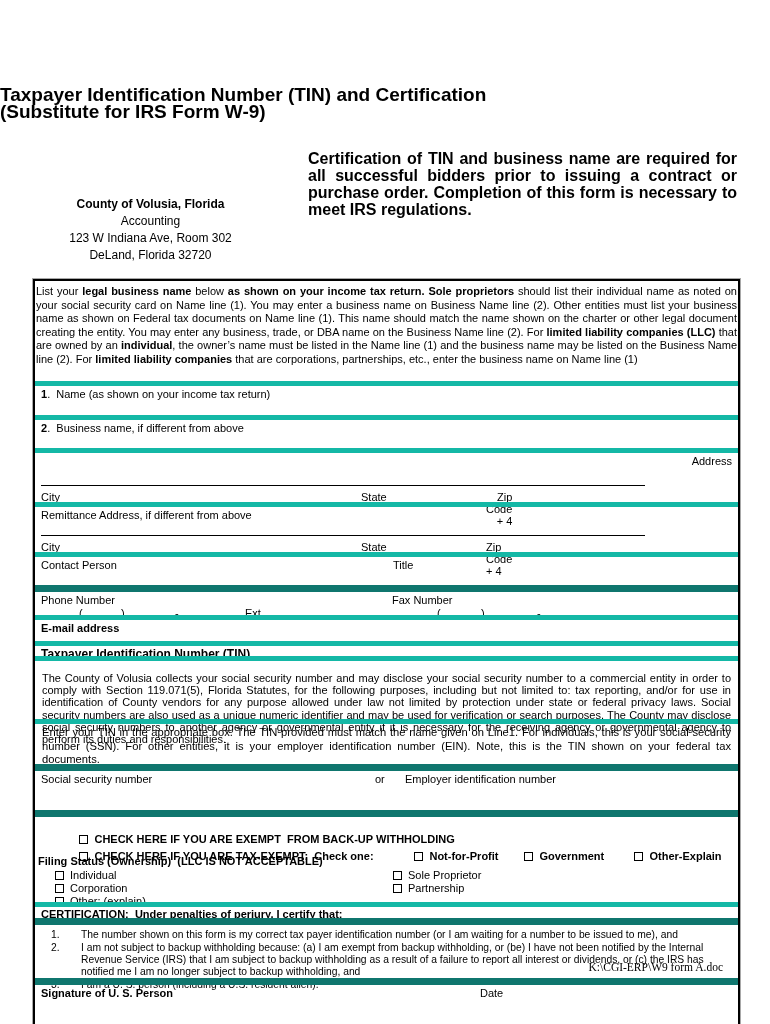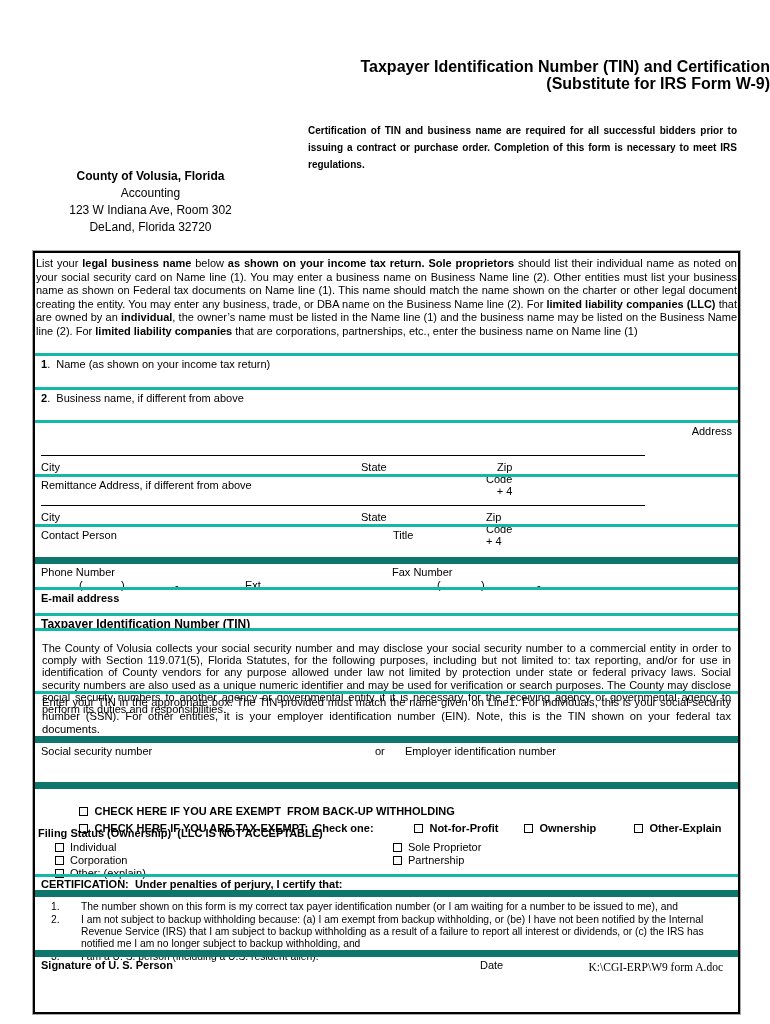--- a/index.html
+++ b/index.html
@@ -2,31 +2,31 @@
 <html><head>
 <meta charset="utf-8">
 <style>
   * { margin:0; padding:0; box-sizing:border-box; }
   html,body { background:#ffffff; }
   body {
     width:770px; height:1024px; margin:0 auto; position:relative;
     font-family:"Liberation Sans", sans-serif; color:#000;
     overflow:hidden;
   }
-  .title-block { margin-top:58px; text-align:right; font-weight:bold; font-size:16px; line-height:17px; }
+  .title-block { margin-top:86px; text-align:left; font-weight:bold; font-size:19px; line-height:17px; }
   .header-cols { display:flex; margin:30px 33px 0 33px; }
   .agency { width:235px; text-align:center; font-size:12px; line-height:17px;margin-top:46px; }
   .agency .agency-name { font-weight:bold; }
-  .notice { flex:1; margin-left:40px; font-weight:bold; font-size:10px; line-height:17px; text-align:justify; }
+  .notice { flex:1; margin-left:40px; font-weight:bold; font-size:16px; line-height:17px; text-align:justify; }
 
   .form-table {
     margin:15px 30px 0 33px; width:707px;
     border:2px solid #000; box-shadow:0 0 0 1px #a8a8a8;
   }
-  .row { position:relative; border-top:3px solid #14b8a6; padding:2px 6px; font-size:11px; }
+  .row { position:relative; border-top:5px solid #14b8a6; padding:2px 6px; font-size:11px; }
   .row:first-child { border-top:none; }
   .row.sep { border-top:7px solid #0f766e; }
   .para { text-align:justify; line-height:13.6px; padding:4px 1px; }
   .pre { white-space:pre-wrap; }
   .abs { position:absolute; top:2px; }
   .fill-line { border-bottom:1px solid #000; height:1px; }
 
   .r-intro { height:100px; }
   .r-name { height:34px; }
   .r-business { height:33px; }
@@ -154,21 +154,21 @@
       <span class="check-line" style="top:4px">
         <span class="cb"></span><span class="pre">CHECK HERE IF YOU ARE EXEMPT  FROM BACK-UP WITHHOLDING</span>
       </span>
       <span class="check-line" style="top:21px">
         <span class="cb"></span><span class="pre">CHECK HERE IF YOU ARE TAX-EXEMPT;  Check one:</span>
       </span>
       <span class="opt" style="left:355px;top:21px">
         <span class="cb"></span><span>Not-for-Profit</span>
       </span>
       <span class="opt" style="left:465px;top:21px">
-        <span class="cb"></span><span>Ownership</span>
+        <span class="cb"></span><span>Government</span>
       </span>
       <span class="opt" style="left:575px;top:21px">
         <span class="cb"></span><span>Other-Explain</span>
       </span>
       <span class="fs-heading">Filing Status (Ownership)  (LLC IS NOT ACCEPTABLE)</span>
       <span class="fopt" style="left:20px;top:52px">
         <span class="cb"></span><span>Individual</span>
       </span>
       <span class="fopt" style="left:358px;top:52px">
         <span class="cb"></span><span>Sole Proprietor</span>

